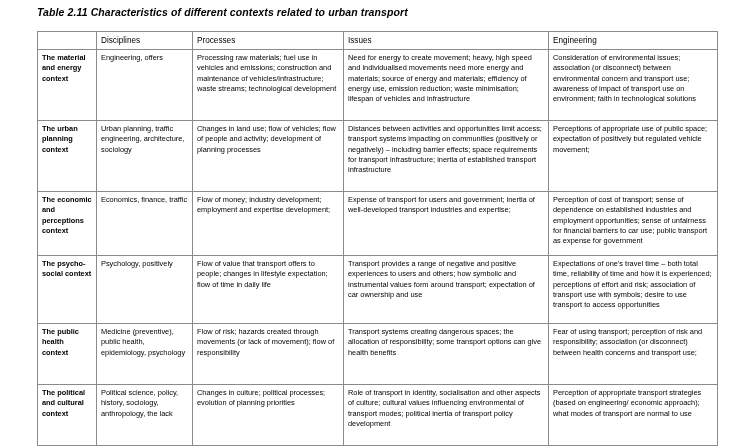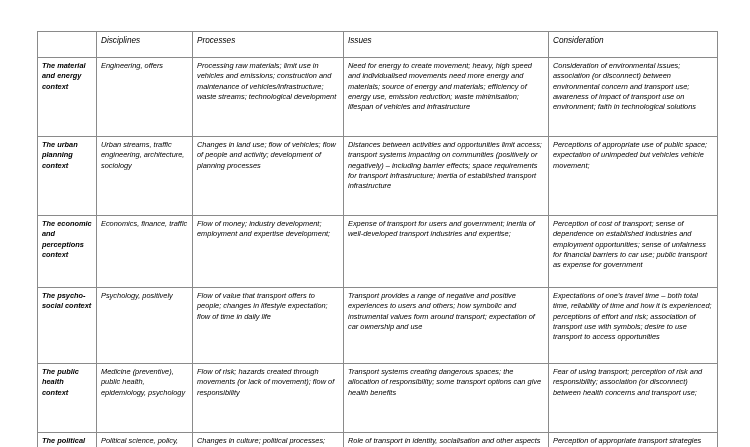--- a/index.html
+++ b/index.html
@@ -37,24 +37,23 @@
     width: 680px;
     border-collapse: collapse;
     table-layout: fixed;
     font-size: 7.4px;
     line-height: 1.37;
   }
   table.ctx-table td,
   table.ctx-table th {
     border: 1px solid #8a8a8a;
     vertical-align: top;
-    padding: 3px 4px 11px 4px;
+    padding: 3px 4px 3px 4px;
     text-align: left;
     font-weight: normal;
-    font-style: italic;
   }
   col.c0 { width: 59px; }
   col.c1 { width: 96px; }
   col.c2 { width: 151px; }
   col.c3 { width: 205px; }
   col.c4 { width: 169px; }
 
   thead th {
     font-weight: bold;
     font-size: 8.2px;
@@ -73,52 +72,53 @@
   .r3 td { height: 57px; }
   .r4 td { height: 61px; }
   .r5 td { height: 54px; }
   .r6 td { height: 54px; }
 </style>
 </head>
 <body>
 
 <div class="page">
 
+  <div class="table-caption">Table 2.11 Characteristics of different contexts related to urban transport</div>
 
   <table class="ctx-table">
     <colgroup>
       <col class="c0">
       <col class="c1">
       <col class="c2">
       <col class="c3">
       <col class="c4">
     </colgroup>
     <thead>
       <tr>
         <th class="corner"></th>
         <th>Disciplines</th>
         <th>Processes</th>
         <th>Issues</th>
-        <th>Consideration</th>
+        <th>Engineering</th>
       </tr>
     </thead>
     <tbody>
       <tr class="r1">
         <td class="rowhead">The material and energy context</td>
         <td>Engineering, offers</td>
-        <td>Processing raw materials; limit use in vehicles and emissions; construction and maintenance of vehicles/infrastructure; waste streams; technological development</td>
+        <td>Processing raw materials; fuel use in vehicles and emissions; construction and maintenance of vehicles/infrastructure; waste streams; technological development</td>
         <td>Need for energy to create movement; heavy, high speed and individualised movements need more energy and materials; source of energy and materials;  efficiency of energy use, emission reduction; waste minimisation; lifespan of vehicles and infrastructure</td>
         <td>Consideration of environmental issues; association (or disconnect) between environmental concern and transport use; awareness of impact of transport use on environment; faith in technological solutions</td>
       </tr>
       <tr class="r2">
         <td class="rowhead">The urban planning context</td>
-        <td>Urban streams, traffic engineering, architecture, sociology</td>
+        <td>Urban planning, traffic engineering, architecture, sociology</td>
         <td>Changes in land use; flow of vehicles; flow of people and activity; development of planning processes</td>
         <td>Distances between activities and opportunities limit access; transport systems impacting on communities (positively or negatively) – including barrier effects; space requirements for transport infrastructure; inertia of established transport infrastructure</td>
-        <td>Perceptions of appropriate use of public space; expectation of unimpeded but vehicles vehicle movement;</td>
+        <td>Perceptions of appropriate use of public space; expectation of positively but regulated vehicle movement;</td>
       </tr>
       <tr class="r3">
         <td class="rowhead">The economic and perceptions context</td>
         <td>Economics, finance, traffic</td>
         <td>Flow of money; industry development;  employment and expertise development;</td>
         <td>Expense of transport for users and government; inertia of well-developed transport industries and expertise;</td>
         <td>Perception of cost of transport; sense of dependence on established industries and employment opportunities; sense of unfairness for financial barriers to car use; public transport as expense for government</td>
       </tr>
       <tr class="r4">
         <td class="rowhead">The psycho-social context</td>
@@ -131,19 +131,19 @@
         <td class="rowhead">The public health context</td>
         <td>Medicine (preventive), public health, epidemiology, psychology</td>
         <td>Flow of risk; hazards created through movements (or lack of movement); flow of responsibility</td>
         <td>Transport systems creating dangerous spaces; the allocation of responsibility; some transport options can give health benefits</td>
         <td>Fear of using transport; perception of risk and responsibility; association (or disconnect) between health concerns and transport use;</td>
       </tr>
       <tr class="r6">
         <td class="rowhead">The political and cultural context</td>
         <td>Political science, policy, history, sociology, anthropology, the lack</td>
         <td>Changes in culture; political processes; evolution of planning priorities</td>
-        <td>Role of transport in identity, socialisation and other aspects of culture; cultural values influencing attractiveness of transport modes; political inertia of transport policy development</td>
+        <td>Role of transport in identity, socialisation and other aspects of culture; cultural values influencing environmental of transport modes; political inertia of transport policy development</td>
         <td>Perception of appropriate transport strategies (based on engineering/ economic approach); what modes of transport are normal to use</td>
       </tr>
     </tbody>
   </table>
 
 </div>
 
 </body></html>

